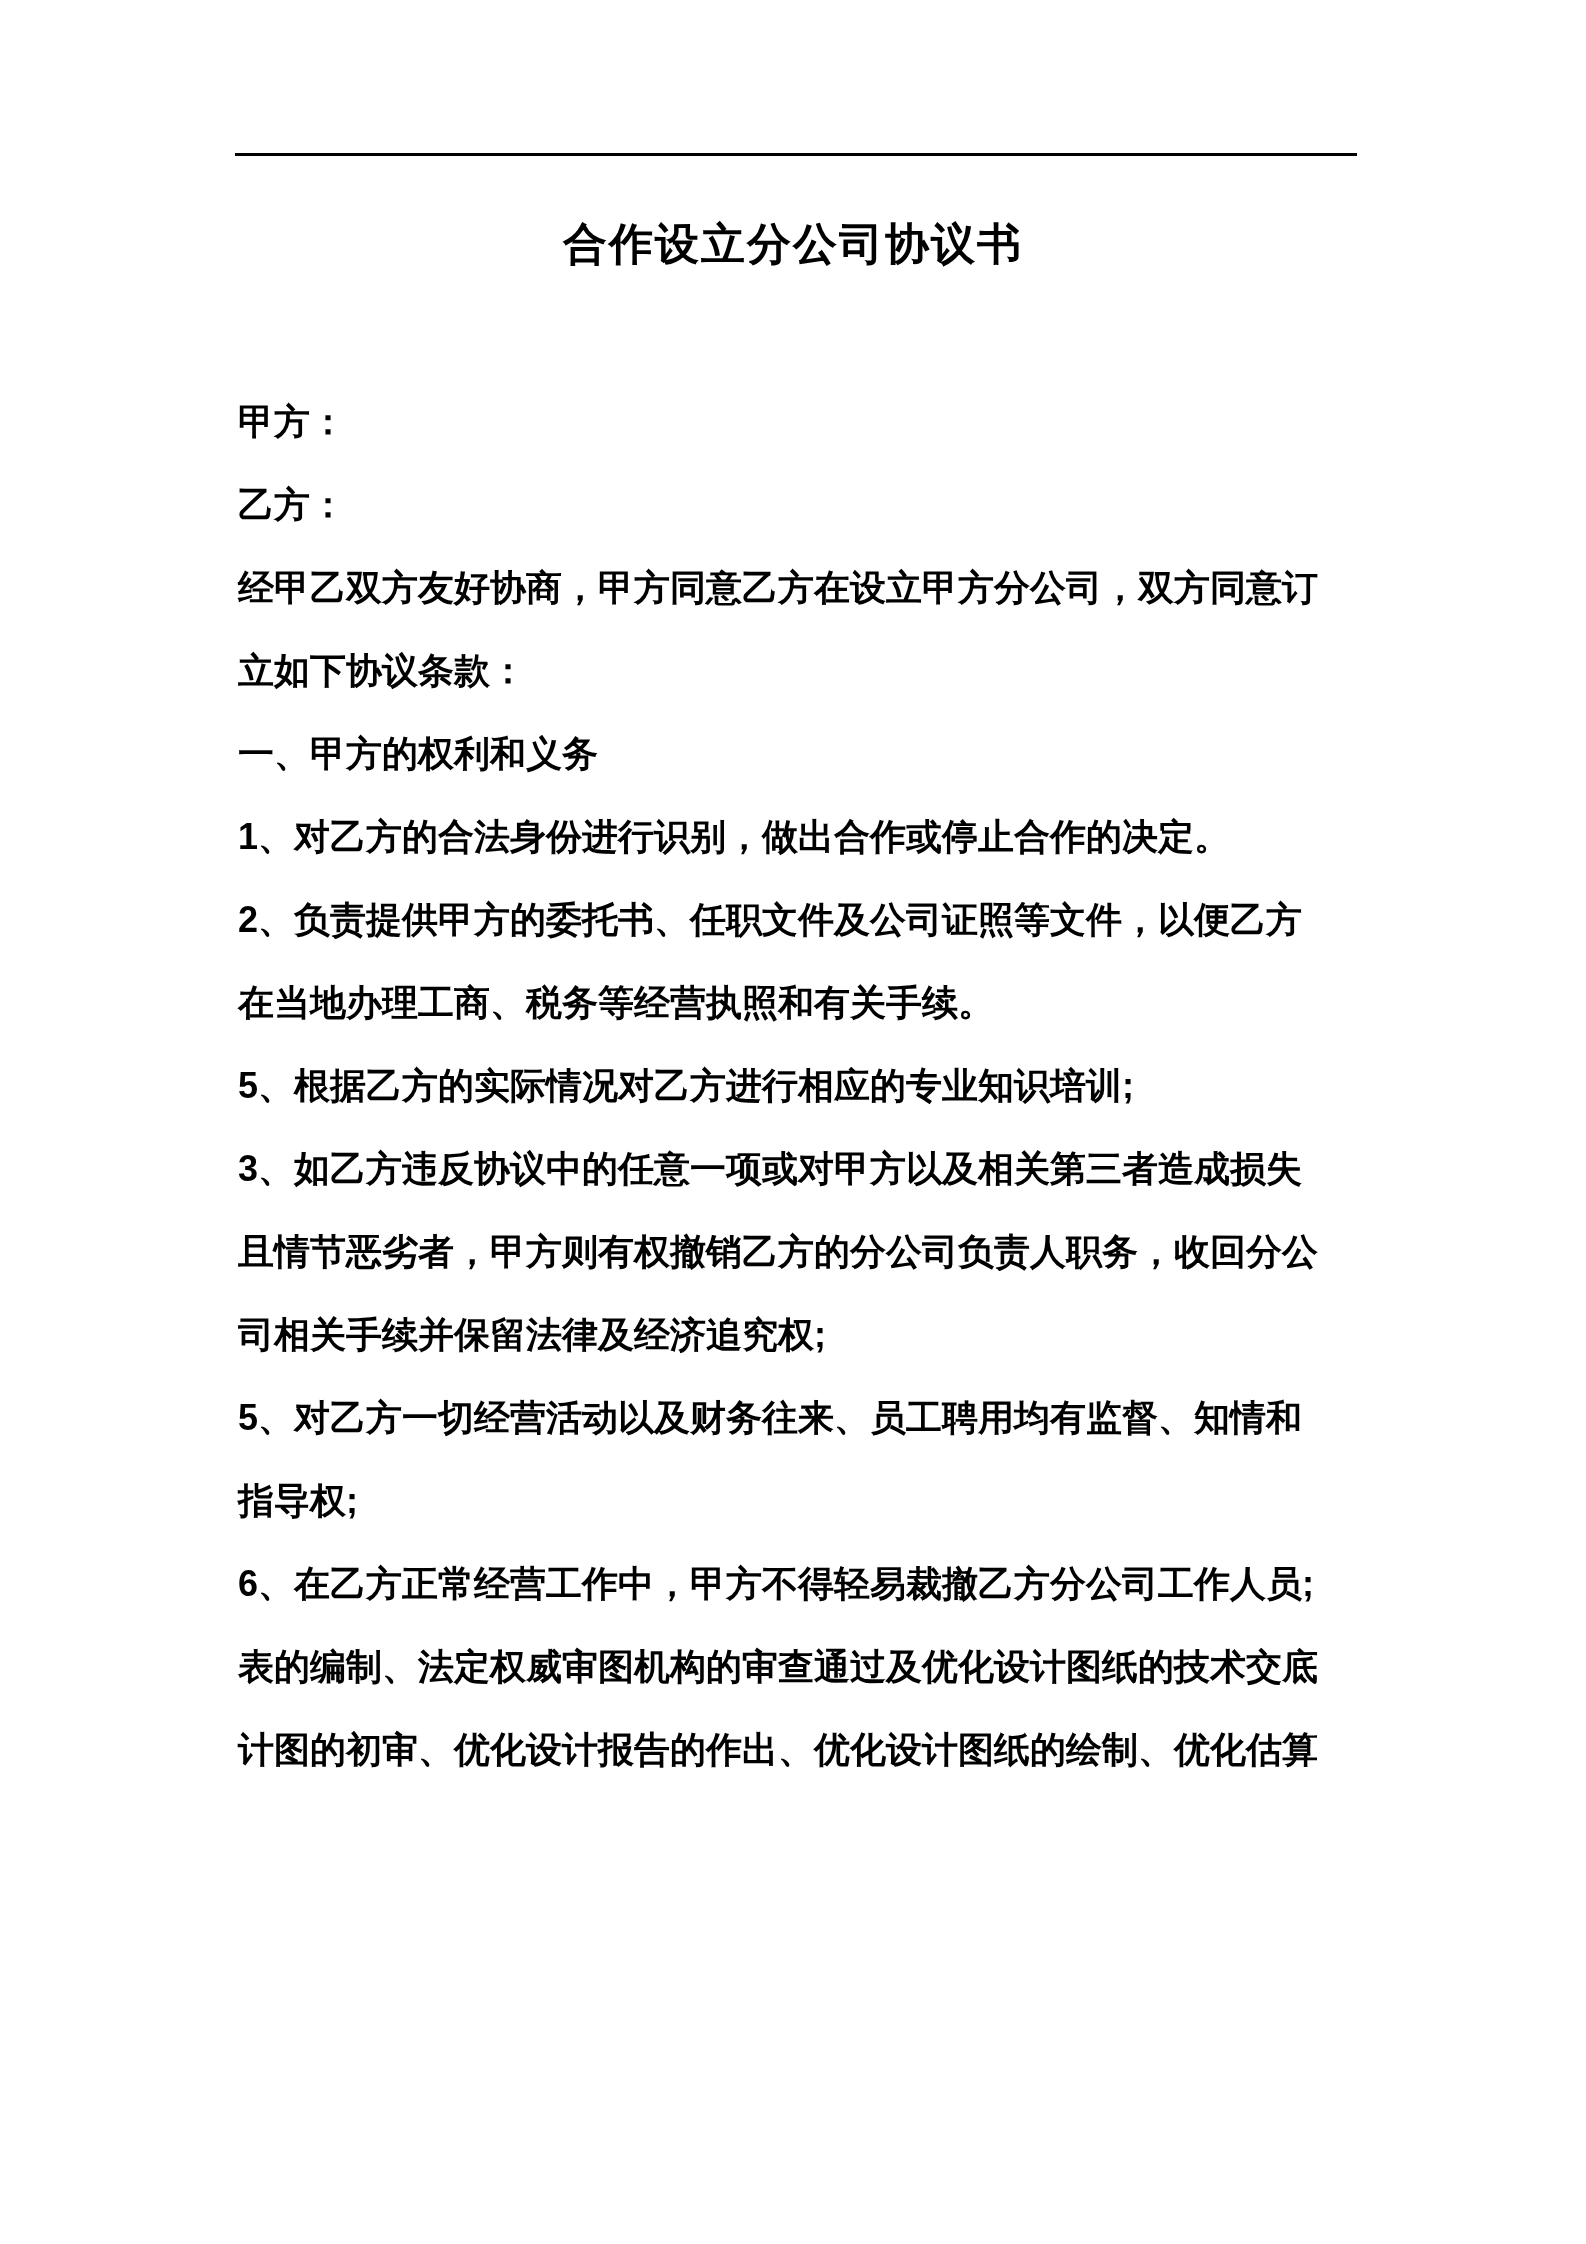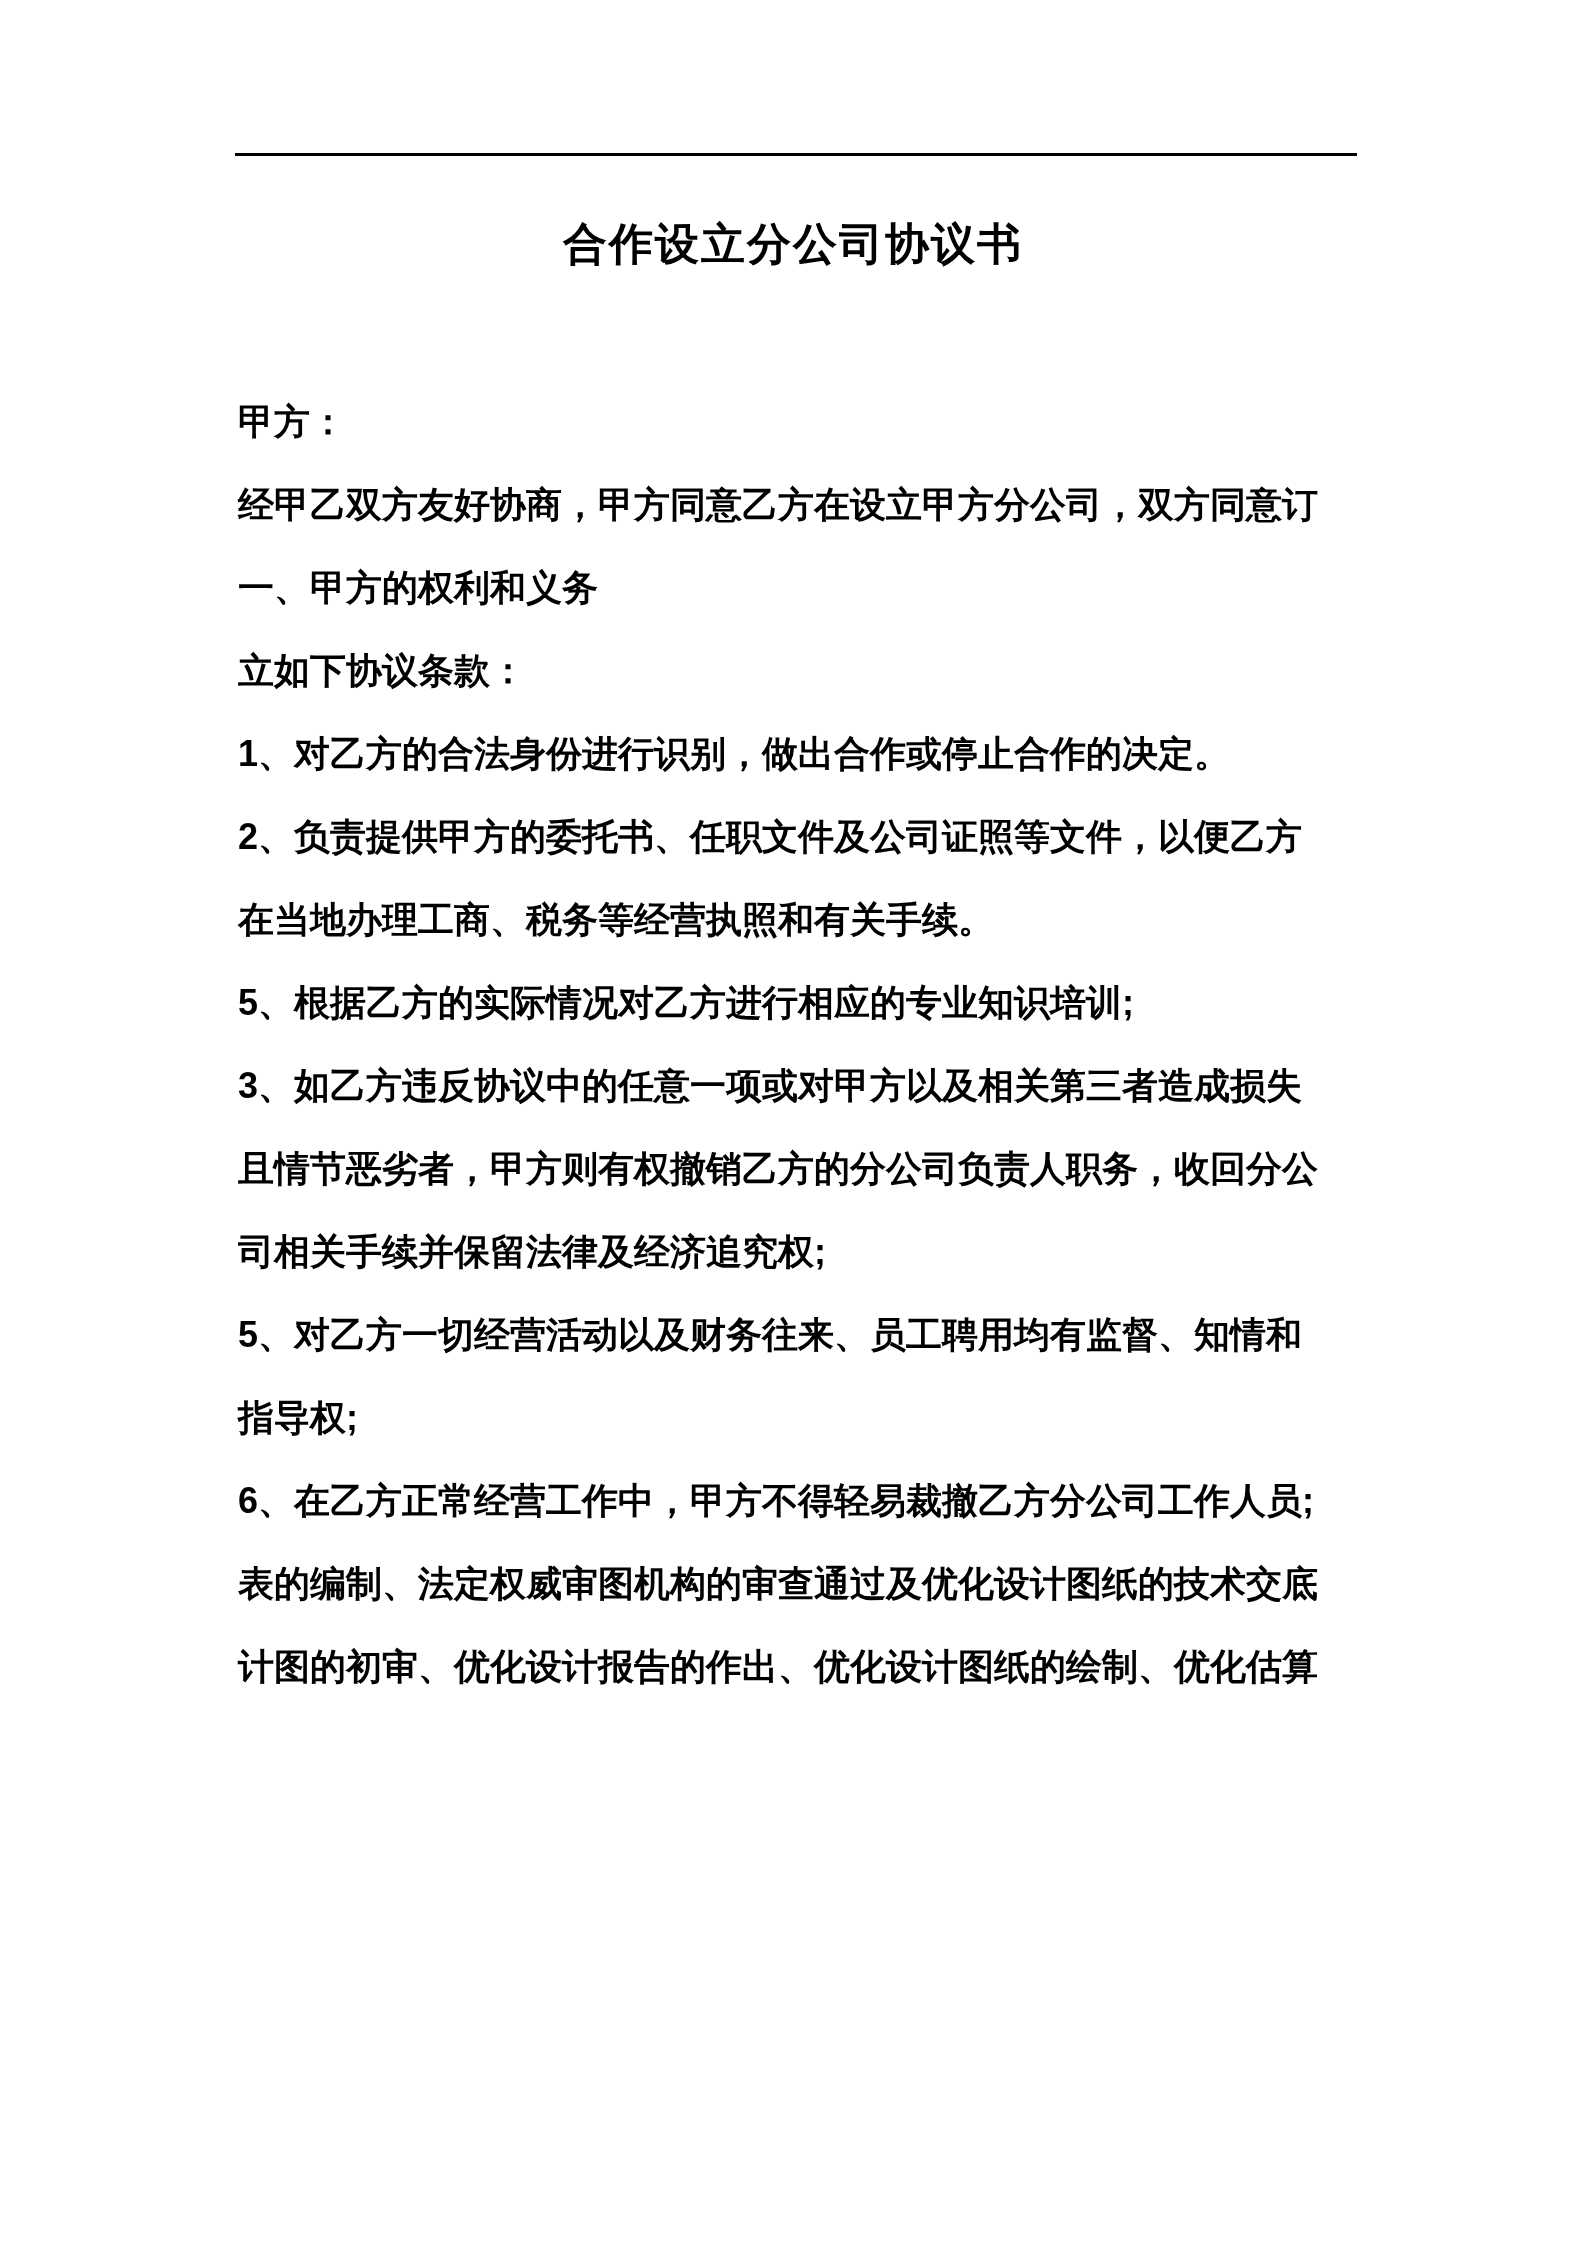--- a/index.html
+++ b/index.html
@@ -66,23 +66,24 @@
 </head>
 <body>
 
 <div class="page">
   <div class="header-rule"></div>
 
   <h1 class="doc-title">合作设立分公司协议书</h1>
 
   <div class="doc-body">
     <div class="doc-line">甲方：</div>
+      <div class="doc-line">乙方：</div>
       <div class="doc-line">经甲乙双方友好协商，甲方同意乙方在设立甲方分公司，双方同意订</div>
+      <div class="doc-line">立如下协议条款：</div>
       <div class="doc-line">一、甲方的权利和义务</div>
-      <div class="doc-line">立如下协议条款：</div>
       <div class="doc-line">1、对乙方的合法身份进行识别，做出合作或停止合作的决定。</div>
       <div class="doc-line">2、负责提供甲方的委托书、任职文件及公司证照等文件，以便乙方</div>
       <div class="doc-line">在当地办理工商、税务等经营执照和有关手续。</div>
       <div class="doc-line">5、根据乙方的实际情况对乙方进行相应的专业知识培训;</div>
       <div class="doc-line">3、如乙方违反协议中的任意一项或对甲方以及相关第三者造成损失</div>
       <div class="doc-line">且情节恶劣者，甲方则有权撤销乙方的分公司负责人职务，收回分公</div>
       <div class="doc-line">司相关手续并保留法律及经济追究权;</div>
       <div class="doc-line">5、对乙方一切经营活动以及财务往来、员工聘用均有监督、知情和</div>
       <div class="doc-line">指导权;</div>
       <div class="doc-line">6、在乙方正常经营工作中，甲方不得轻易裁撤乙方分公司工作人员;</div>

